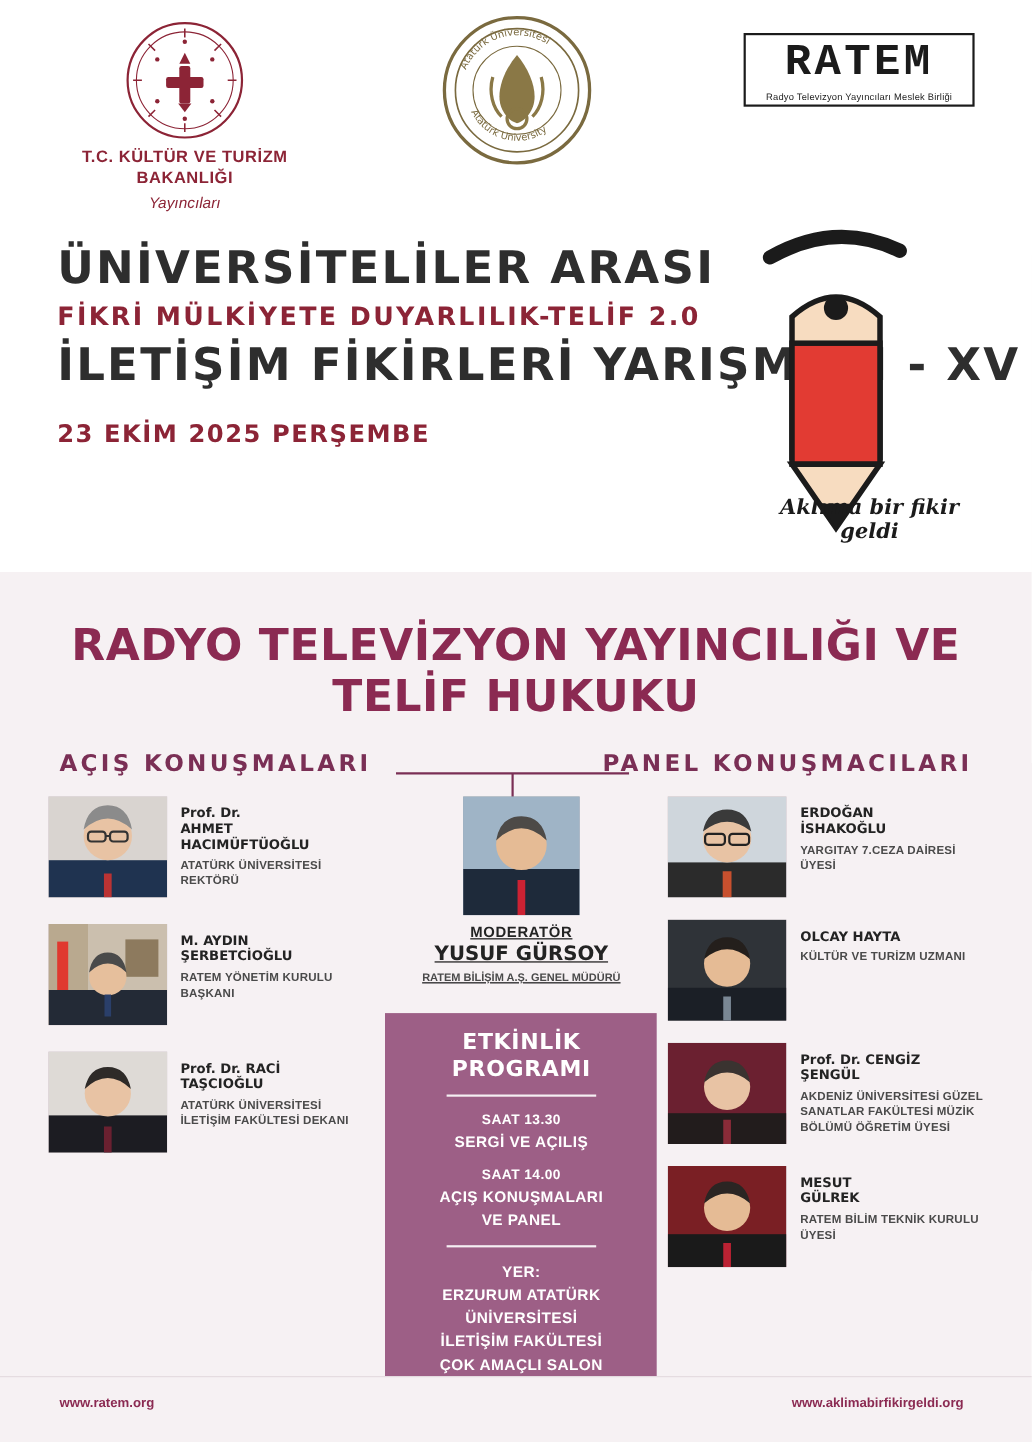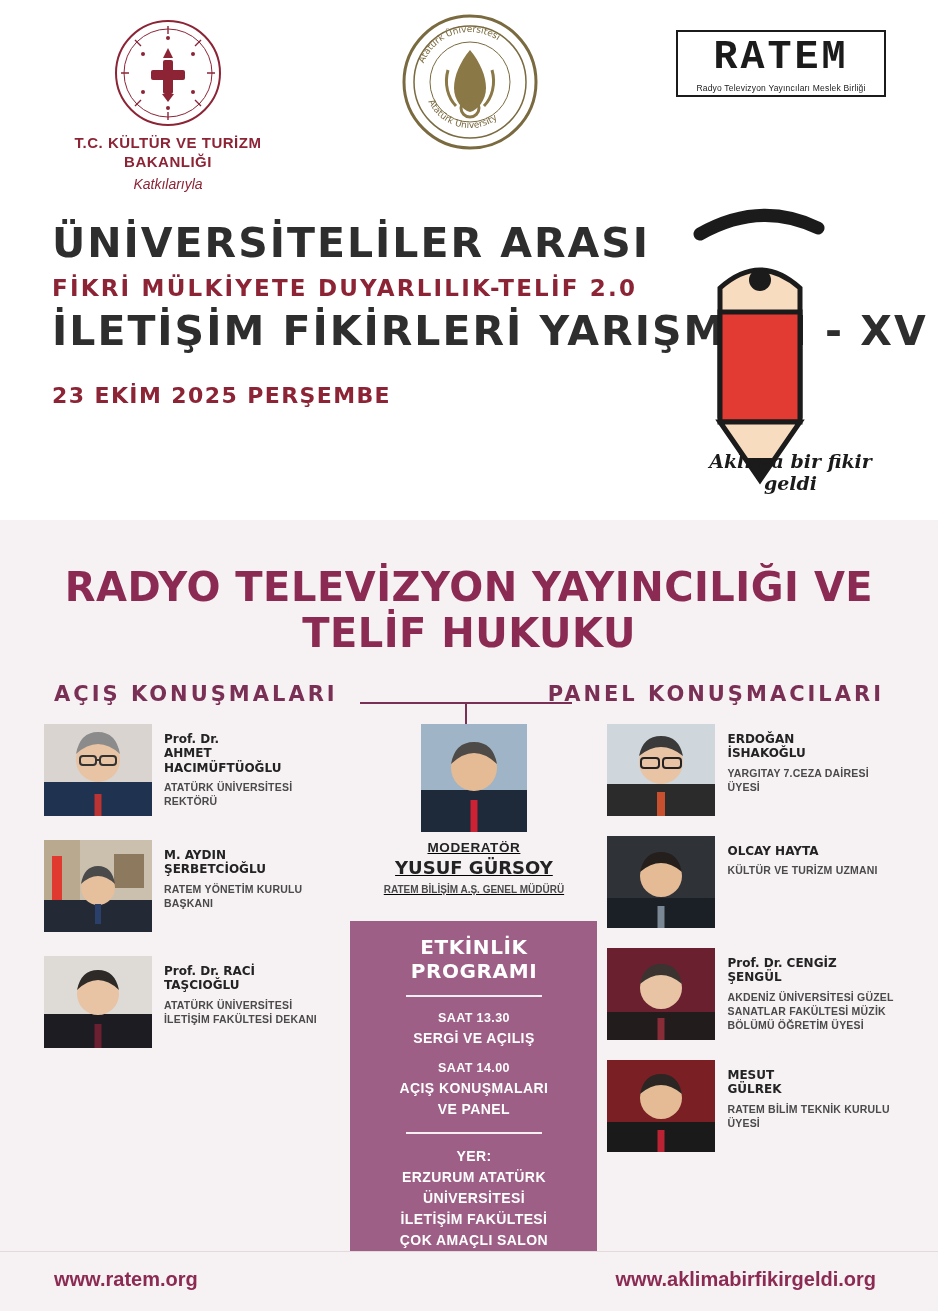--- a/index.html
+++ b/index.html
@@ -85,21 +85,21 @@
   .program .pl { font-size: 12.5px; font-weight: bold; line-height: 1.5; letter-spacing: .4px; }
   .program .pl.big { font-size: 14px; }
 
   
   .col-right .person { margin-bottom: 20px; }
   .col-right .ph { width: 108px; height: 92px; }
 
   
   .footer { position: absolute; bottom: 0; left: 0; width: 938px; height: 60px; background: #f6f1f3;
             border-top: 1px solid #e4dade; }
-  .footer .f { position: absolute; top: 16px; font-size: 20px; font-weight: bold; color: #8b2a52; }
+  .footer .f { position: absolute; top: 16px; font-size: 12px; font-weight: bold; color: #8b2a52; }
   .f-left { left: 54px; }
   .f-right { right: 62px; }
 </style>
 </head>
 <body>
 
 <div class="poster">
 
   <div class="logo-bar">
 
@@ -122,21 +122,21 @@
             <circle cx="30" cy="36" r="2"></circle>
               <circle cx="80" cy="36" r="2"></circle>
             <circle cx="30" cy="74" r="2"></circle>
               <circle cx="80" cy="74" r="2"></circle>
             <circle cx="55" cy="20" r="2"></circle>
               <circle cx="55" cy="90" r="2"></circle>
           </g>
         </svg>
       </div>
       <div class="l1">T.C. KÜLTÜR VE TURİZM BAKANLIĞI</div>
-      <div class="l2">Katkılarıyla</div>
+      <div class="l2">Yayıncıları</div>
     </div>
 
     <div class="logo-atauni">
       <svg viewBox="0 0 140 140" width="140" height="140">
         <circle cx="70" cy="70" r="66" fill="none" stroke="#7a6a3f" stroke-width="3"></circle>
         <circle cx="70" cy="70" r="56" fill="none" stroke="#7a6a3f" stroke-width="1.5"></circle>
         <circle cx="70" cy="70" r="40" fill="none" stroke="#7a6a3f" stroke-width="1"></circle>
         <g fill="#8a7846">
           <path d="M70 38 c10 12 16 26 16 38 c0 12-8 22-16 24 c-8-2-16-12-16-24 c0-12 6-26 16-38z"></path>
           <path d="M48 58 c-4 14 0 28 8 36 M92 58 c4 14 0 28-8 36" stroke="#8a7846" stroke-width="3" fill="none"></path>

